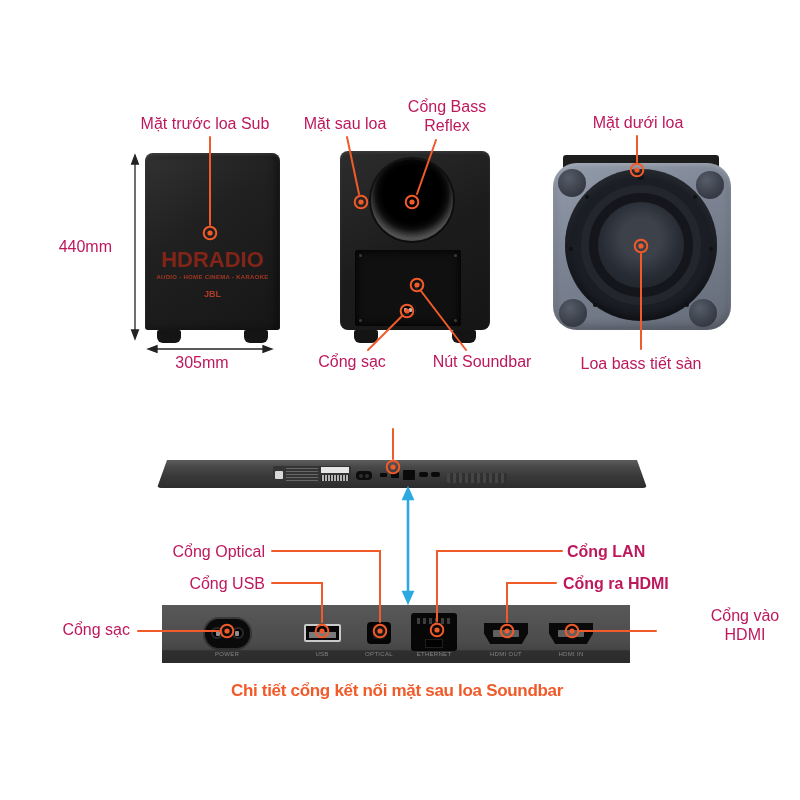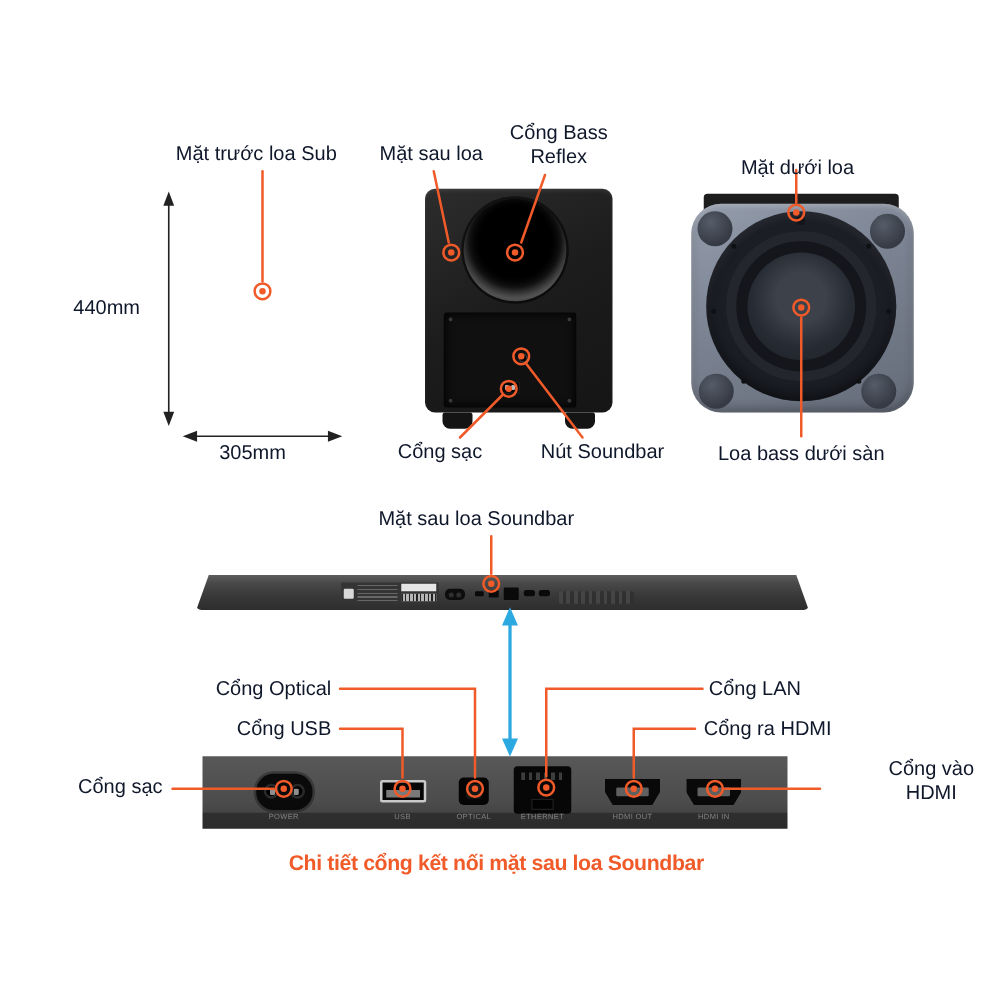--- a/index.html
+++ b/index.html
@@ -1,24 +1,24 @@
 <!DOCTYPE html>
 <html><head>
 <meta charset="utf-8">
 <style>
   html,body{margin:0;padding:0;background:#ffffff;}
   .canvas{position:relative;width:800px;height:800px;background:#ffffff;overflow:hidden;
           font-family:"Liberation Sans","DejaVu Sans",sans-serif;}
   .canvas *{position:absolute;box-sizing:border-box;}
   svg.overlay{left:0;top:0;z-index:5;pointer-events:none;}
-  .lbl{font-size:16px;color:#0f172a;transform:translateX(-50%);text-align:center;
+  .lbl{font-size:16px;color:#be185d;transform:translateX(-50%);text-align:center;
        line-height:1.18;white-space:nowrap;z-index:6;}
   .lbl.wrap{white-space:normal;}
   .lbl.r{transform:translateX(-100%);text-align:right;}
-  .lbl.l{transform:none;text-align:left;}
+  .lbl.l{transform:none;text-align:left;font-weight:bold;}
   .caption{font-weight:bold;font-size:17px;color:#F15A29;letter-spacing:-0.3px;}
 
   
   .sub-front{left:145px;top:153px;width:135px;height:177px;z-index:1;
     background:linear-gradient(145deg,#323232 0%,#202020 40%,#161616 100%);
     border-radius:8px 8px 3px 3px;
     box-shadow:inset 0 2px 3px rgba(255,255,255,.10), inset -4px 0 8px rgba(0,0,0,.45);}
   .foot{bottom:-13px;width:24px;height:13px;background:#141414;border-radius:2px 2px 6px 6px;}
   .wm{top:96px;left:0;width:100%;text-align:center;}
   .wm-title{position:static;display:block;font-size:22px;font-weight:bold;color:#8B2518;
@@ -93,20 +93,29 @@
     clip-path:polygon(0% 0%,100% 0%,100% 50%,86% 100%,14% 100%,0% 50%);}
   .p-hdmi span{left:9px;top:7px;width:26px;height:7px;background:#606060;border-radius:1px;}
   .ptag{top:46px;transform:translateX(-50%);font-size:6px;color:#a5a5a5;opacity:.7;
     letter-spacing:.3px;white-space:nowrap;z-index:2;}
 </style>
 </head>
 <body>
 
 <div class="canvas">
 
+  <div class="sub-front">
+    <div class="wm">
+      <span class="wm-title">HDRADIO</span>
+      <span class="wm-sub">AUDIO - HOME CINEMA - KARAOKE</span>
+      <span class="wm-jbl">JBL</span>
+    </div>
+    <div class="foot" style="left:12px;"></div>
+    <div class="foot" style="right:12px;"></div>
+  </div>
 
   <div class="sub-back">
     <div class="bass-port"></div>
     <div class="back-panel">
       <span class="screw" style="left:3px;top:3px;"></span>
       <span class="screw" style="right:3px;top:3px;"></span>
       <span class="screw" style="left:3px;bottom:3px;"></span>
       <span class="screw" style="right:3px;bottom:3px;"></span>
       <div class="pair-btn"></div>
       <div class="pwr-inlet">
@@ -255,30 +264,29 @@
     <g stroke="#2BA9E0" stroke-width="2.6" fill="#2BA9E0">
       <line x1="408" y1="498" x2="408" y2="593"></line>
       <polygon points="408,489 403.6,499 412.4,499"></polygon>
       <polygon points="408,602 403.6,592 412.4,592"></polygon>
     </g>
   </svg>
 
   <div class="lbl" style="left:205px;top:115px;">Mặt trước loa Sub</div>
   <div class="lbl" style="left:345px;top:115px;">Mặt sau loa</div>
   <div class="lbl wrap" style="left:447px;top:98px;width:96px;">Cổng Bass Reflex</div>
-  <div class="lbl" style="left:638px;top:126px;">Mặt dưới loa</div>
+  <div class="lbl" style="left:638px;top:114px;">Mặt dưới loa</div>
 
   <div class="lbl r" style="left:112px;top:238px;">440mm</div>
   <div class="lbl" style="left:202px;top:354px;">305mm</div>
 
   <div class="lbl" style="left:352px;top:353px;">Cổng sạc</div>
   <div class="lbl" style="left:482px;top:353px;">Nút Soundbar</div>
-  <div class="lbl" style="left:641px;top:355px;">Loa bass dưới sàn</div>
-
-  <div class="lbl" style="left:381px;top:407px;">Mặt sau loa Soundbar</div>
+  <div class="lbl" style="left:641px;top:355px;">Loa bass tiết sàn</div>
+
 
   <div class="lbl r" style="left:265px;top:543px;">Cổng Optical</div>
   <div class="lbl r" style="left:265px;top:575px;">Cổng USB</div>
   <div class="lbl r" style="left:130px;top:621px;">Cổng sạc</div>
   <div class="lbl l" style="left:567px;top:543px;">Cổng LAN</div>
   <div class="lbl l" style="left:563px;top:575px;">Cổng ra HDMI</div>
   <div class="lbl wrap" style="left:745px;top:607px;width:100px;">Cổng vào HDMI</div>
 
   <div class="lbl caption" style="left:397px;top:681px;">Chi tiết cổng kết nối mặt sau loa Soundbar</div>
 </div>

